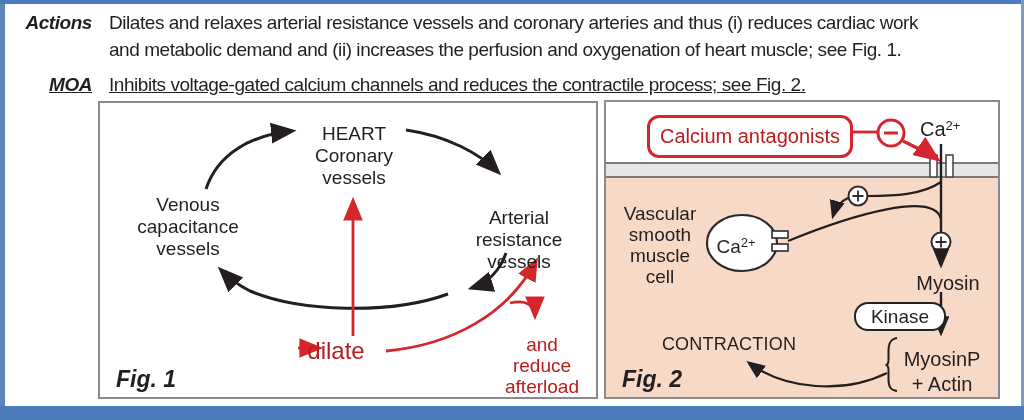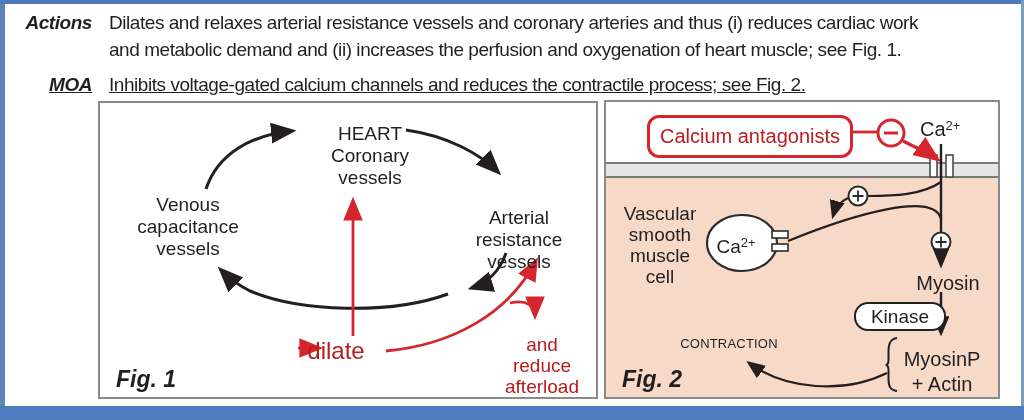--- a/index.html
+++ b/index.html
@@ -24,21 +24,21 @@
   .figbox{position:absolute;border:2px solid #8a8a8a;background:#fff;}
   #fig1{left:98px;top:101px;width:496px;height:294px;}
   #fig2{left:604px;top:100px;width:392px;height:295px;}
   .fig-svg{position:absolute;left:0;top:0;z-index:2;}
   .flabel{position:absolute;left:8px;bottom:4px;font-size:23px;font-style:italic;font-weight:600;z-index:3;margin-left:8px;}
 
   .t{position:absolute;white-space:pre-line;text-align:center;z-index:3;font-size:19px;line-height:22px;}
   .red{color:#b91c1c;}
 
   
-  #heart-block{left:254px;top:20px;transform:translateX(-50%);margin-left:16px;}
+  #heart-block{left:254px;top:20px;transform:translateX(-50%);}
   #venous-block{left:88px;top:91px;transform:translateX(-50%);text-align:center;}
   #arterial-block{left:419px;top:93px;transform:translateX(-50%);margin-top:11px;}
   #ca-box-1{position:absolute;left:57px;top:213px;width:137px;height:63px;z-index:3;
     border:3.5px solid #d6262d;border-radius:16px;display:flex;align-items:center;justify-content:center;
     text-align:center;white-space:pre-line;font-size:20px;line-height:24px;background:#fff;}
   #dilate{left:236px;top:237px;transform:translateX(-50%);font-size:24px;}
   #afterload{left:442px;top:231px;transform:translateX(-50%);line-height:21px;}
 
   
   #membrane{position:absolute;left:0;top:60px;width:100%;height:16px;background:#e6e6e6;
@@ -50,21 +50,21 @@
     border:3px solid #d6262d;border-radius:12px;display:flex;align-items:center;justify-content:center;
     font-size:20px;background:#fff;}
   #ca-out{left:314px;top:13px;transform:none;font-size:20px;white-space:nowrap;}
   sup{font-size:13px;vertical-align:6px;letter-spacing:0;}
   #vsmc{left:10px;top:101px;width:88px;line-height:21px;}
   #ca-store-label{left:130px;top:143px;transform:translate(-50%,-50%);font-size:19px;white-space:nowrap;}
   #myosin{left:342px;top:181px;transform:translate(-50%,-50%);font-size:20px;}
   #kinase{position:absolute;left:248px;top:200px;width:88px;height:25px;z-index:3;background:#fff;
     border:2.5px solid #222;border-radius:14px;display:flex;align-items:center;justify-content:center;font-size:19px;}
   #myosinp{left:336px;top:245px;transform:translateX(-50%);font-size:20px;line-height:25px;white-space:pre-line;}
-  #contraction{left:123px;top:242px;transform:translate(-50%,-50%);font-size:13px;letter-spacing:0.2px;white-space:nowrap;}
+  #contraction{left:123px;top:242px;transform:translate(-50%,-50%);font-size:18px;letter-spacing:0.2px;white-space:nowrap;}
 </style>
 </head>
 <body>
 
 <div class="frame-bar" id="frame-left"></div>
 <div class="frame-bar" id="frame-top"></div>
 <div class="frame-bar" id="frame-right"></div>
 <div class="frame-bar" id="frame-bottom"></div>
 
 <div class="header">

